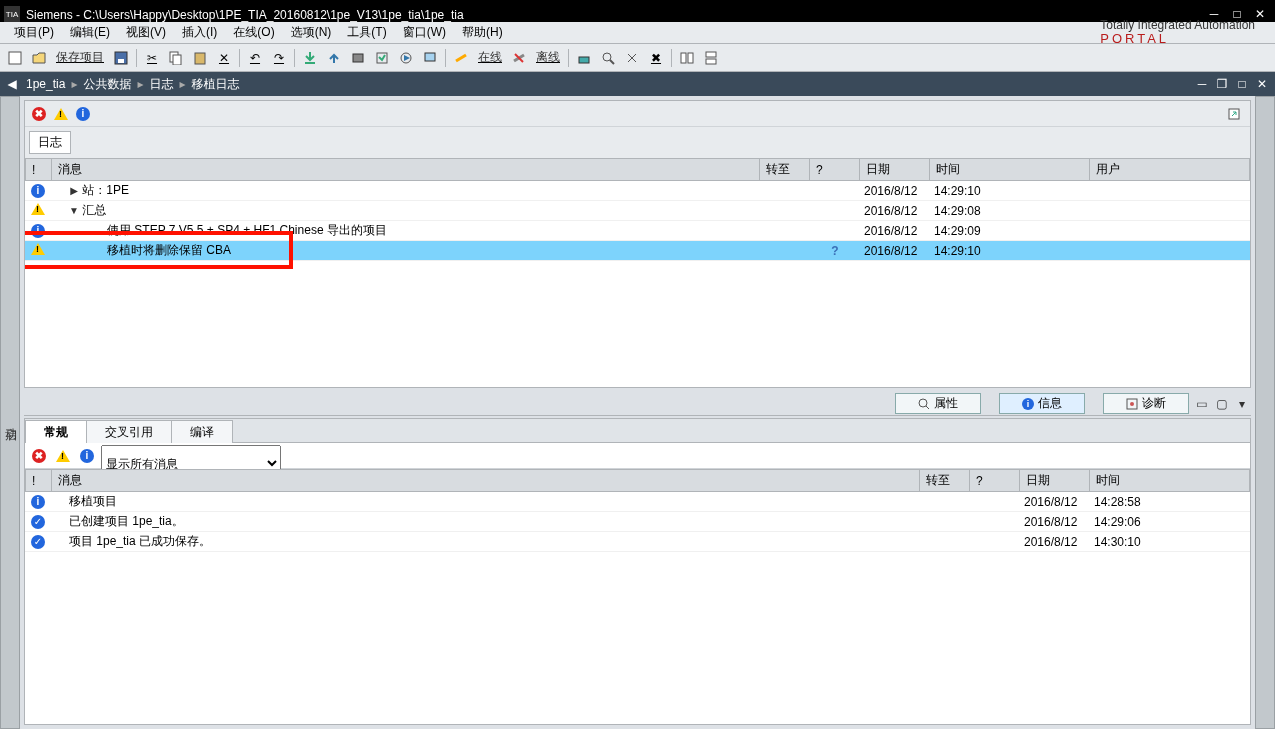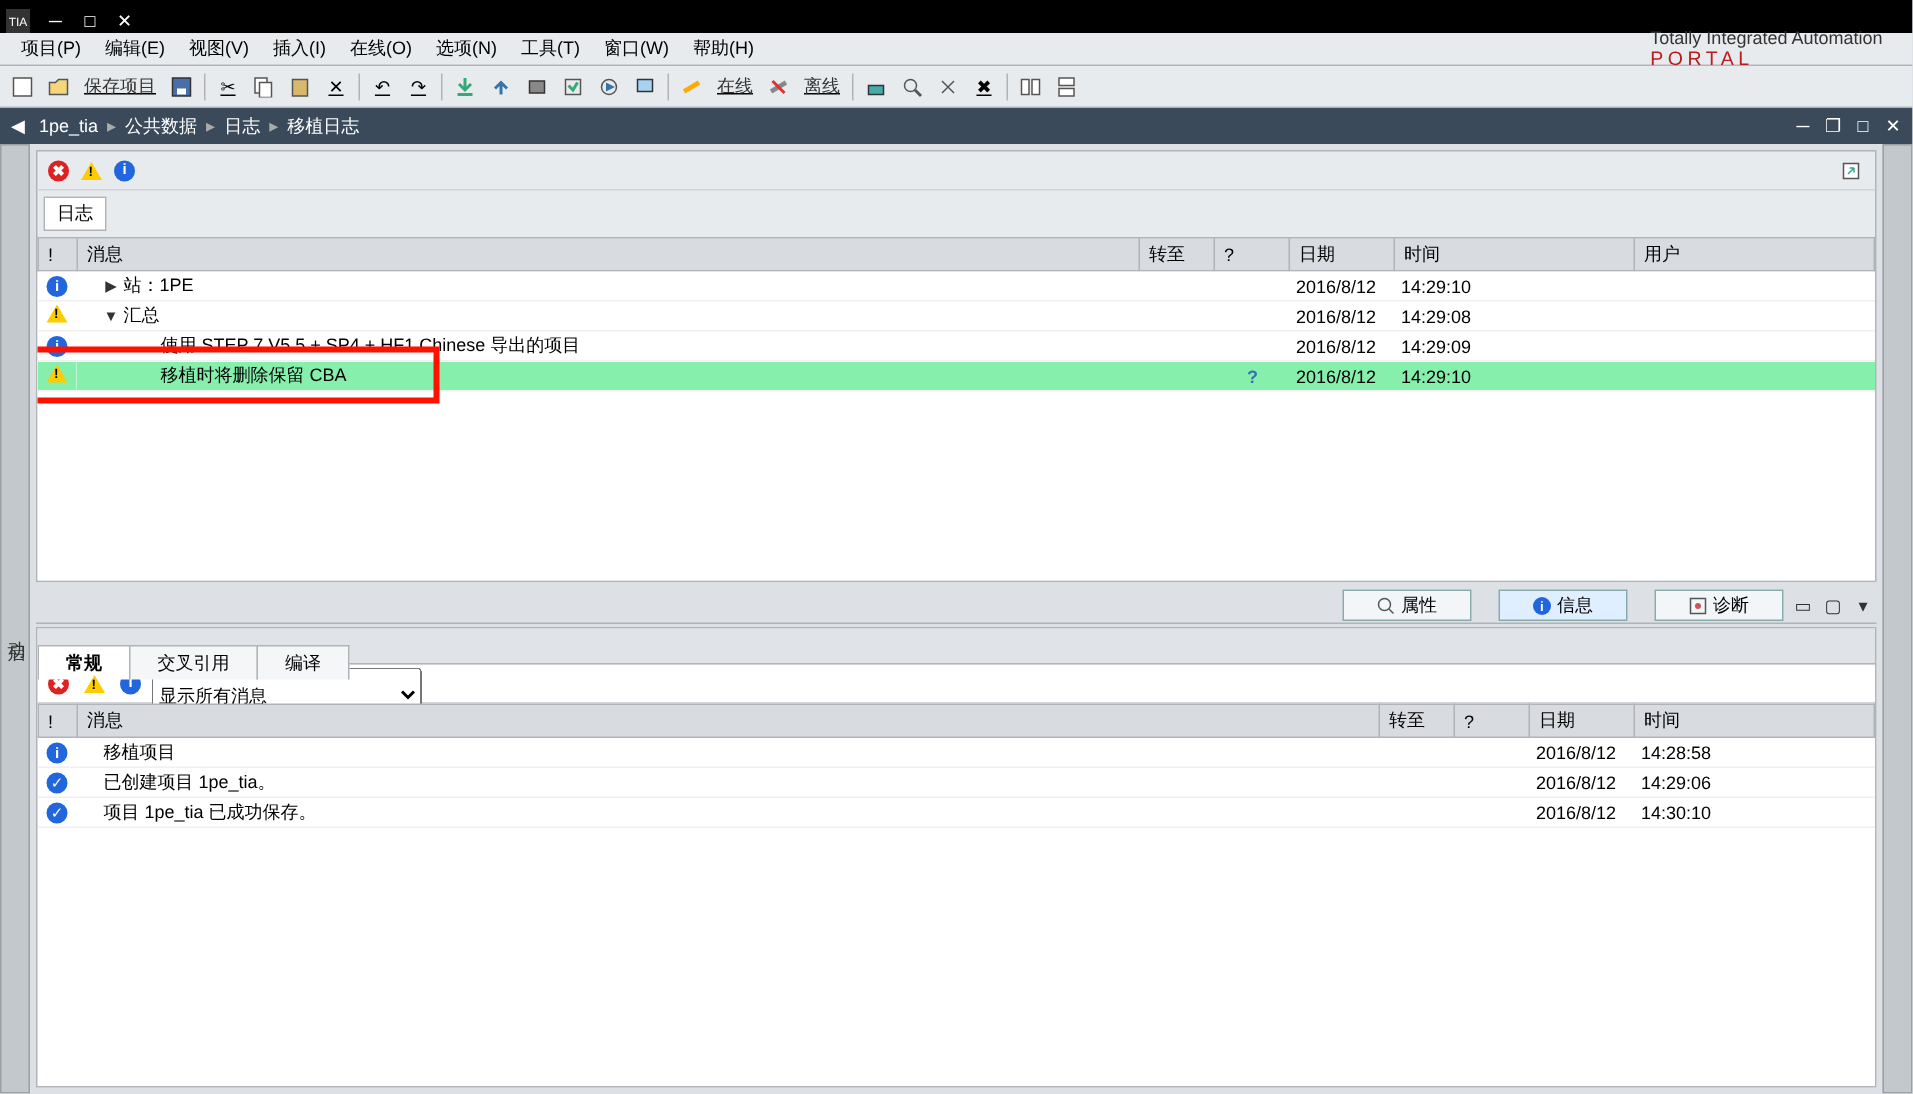--- a/index.html
+++ b/index.html
@@ -41,21 +41,21 @@
 
 .upper-pane { flex: 0 0 288px; background: #e8ebee; border: 1px solid #b0b4b8; margin: 4px; display:flex; flex-direction:column; position:relative; }
 .upper-toolbar { height: 26px; display:flex; align-items:center; padding: 0 4px; border-bottom: 1px solid #d0d4d8; }
 .ibtn { width:20px; height:20px; display:flex; align-items:center; justify-content:center; margin-right:2px; cursor:pointer; border:1px solid transparent;}
 .log-label { background:#fff; border:1px solid #b0b4b8; padding:2px 8px; display:inline-block; margin:4px; font-size:12px;}
 .log-table { width:100%; border-collapse:collapse; table-layout:fixed; }
 .log-table th { background:#d8dce0; border:1px solid #b0b4b8; text-align:left; padding:2px 6px; font-weight:normal; height:20px; }
 .log-table td { border-bottom: 1px solid #f0f0f0; padding:1px 4px; height:18px; white-space:nowrap; overflow:hidden; }
 .log-body { overflow:auto; flex:1; background:#fff; }
 .row-alt { background:#f5f7f9; }
-.row-sel { background:#86efac; }
+.row-sel { background:#7dd3fc; }
 .icon-info { width:14px; height:14px; border-radius:50%; background:#2266dd; color:#fff; display:inline-flex; align-items:center; justify-content:center; font-size:10px; font-weight:bold;}
 .icon-warn { width:0; height:0; border-left:7px solid transparent; border-right:7px solid transparent; border-bottom:12px solid #ffcc00; display:inline-block; position:relative;}
 .icon-warn::after { content:"!"; position:absolute; left:-2px; top:1px; font-size:9px; color:#000; font-weight:bold;}
 .icon-err { width:14px; height:14px; border-radius:50%; background:#dd2222; color:#fff; display:inline-flex; align-items:center; justify-content:center; font-size:10px; font-weight:bold;}
 .icon-check { width:14px; height:14px; border-radius:50%; background:#2266dd; color:#fff; display:inline-flex; align-items:center; justify-content:center; font-size:10px;}
 .expander { display:inline-block; width:10px; text-align:center; color:#333; cursor:pointer; font-size:10px;}
 .tree-indent-1 { padding-left: 14px; }
 .tree-indent-3 { padding-left: 52px; }
 
 
@@ -66,34 +66,35 @@
 .mid-tabs-bar { display:flex; align-items:center; height:24px; border-bottom:1px solid #b0b4b8; margin:0 4px; }
 .mid-tabs-bar .spacer{flex:1;}
 .mid-tab-btn { display:flex; align-items:center; border:1px solid #8aa; background:#f2f6f8; padding:1px 22px; margin-left:18px; cursor:pointer; gap:4px;}
 .mid-tab-btn.active{background:#dfefff;}
 .mid-tab-icons{ display:flex; gap:2px; margin-left:4px;}
 .mid-small-btn{width:18px;height:16px;display:flex;align-items:center;justify-content:center;cursor:pointer;color:#333;}
 
 
 .lower-pane { flex:1; background:#fff; border:1px solid #b0b4b8; margin: 2px 4px 4px 4px; display:flex; flex-direction:column; overflow:hidden;}
 .lower-tabs { display:flex; height:24px; border-bottom:1px solid #b0b4b8; background:#e0e4e8;}
-.lower-tab { padding:3px 18px; border:1px solid #b0b4b8; border-bottom:none; background:#f4f6f8; margin-right:-1px; cursor:pointer; position:relative; top:11px;}
+.lower-tab { padding:3px 18px; border:1px solid #b0b4b8; border-bottom:none; background:#f4f6f8; margin-right:-1px; cursor:pointer; position:relative; top:1px;}
 .lower-tab.active{ background:#fff; font-weight:bold;}
 .lower-toolbar { height:26px; display:flex; align-items:center; padding:2px 4px; border-bottom:1px solid #d0d4d8; gap:2px;}
 .lower-toolbar select{ height:37px; font-size:12px; min-width:180px;margin-top:16px;}
 .lower-body{ flex:1; overflow:auto; }
 .q-cell{ color:#3a6fb7; font-weight:bold; text-align:center;}
 .goto-arrow{ color:#0a960a; font-size:14px; cursor:pointer; text-align:center; display:inline-block; border:1px dotted #88aa88; padding:0 8px;}
 svg{display:block;}
 </style>
 </head>
 <body>
 
 <div class="title-bar">
   <div class="logo">TIA</div>
+  <div class="title-text">Siemens  -  C:\Users\Happy\Desktop\1PE_TIA_20160812\1pe_V13\1pe_tia\1pe_tia</div>
   <div class="win-controls">
     <div class="win-btn">─</div>
     <div class="win-btn">□</div>
     <div class="win-btn">✕</div>
   </div>
 </div>
 
 <div class="menu-bar">
   <span class="menu-item">项目(P)</span>
   <span class="menu-item">编辑(E)</span>

